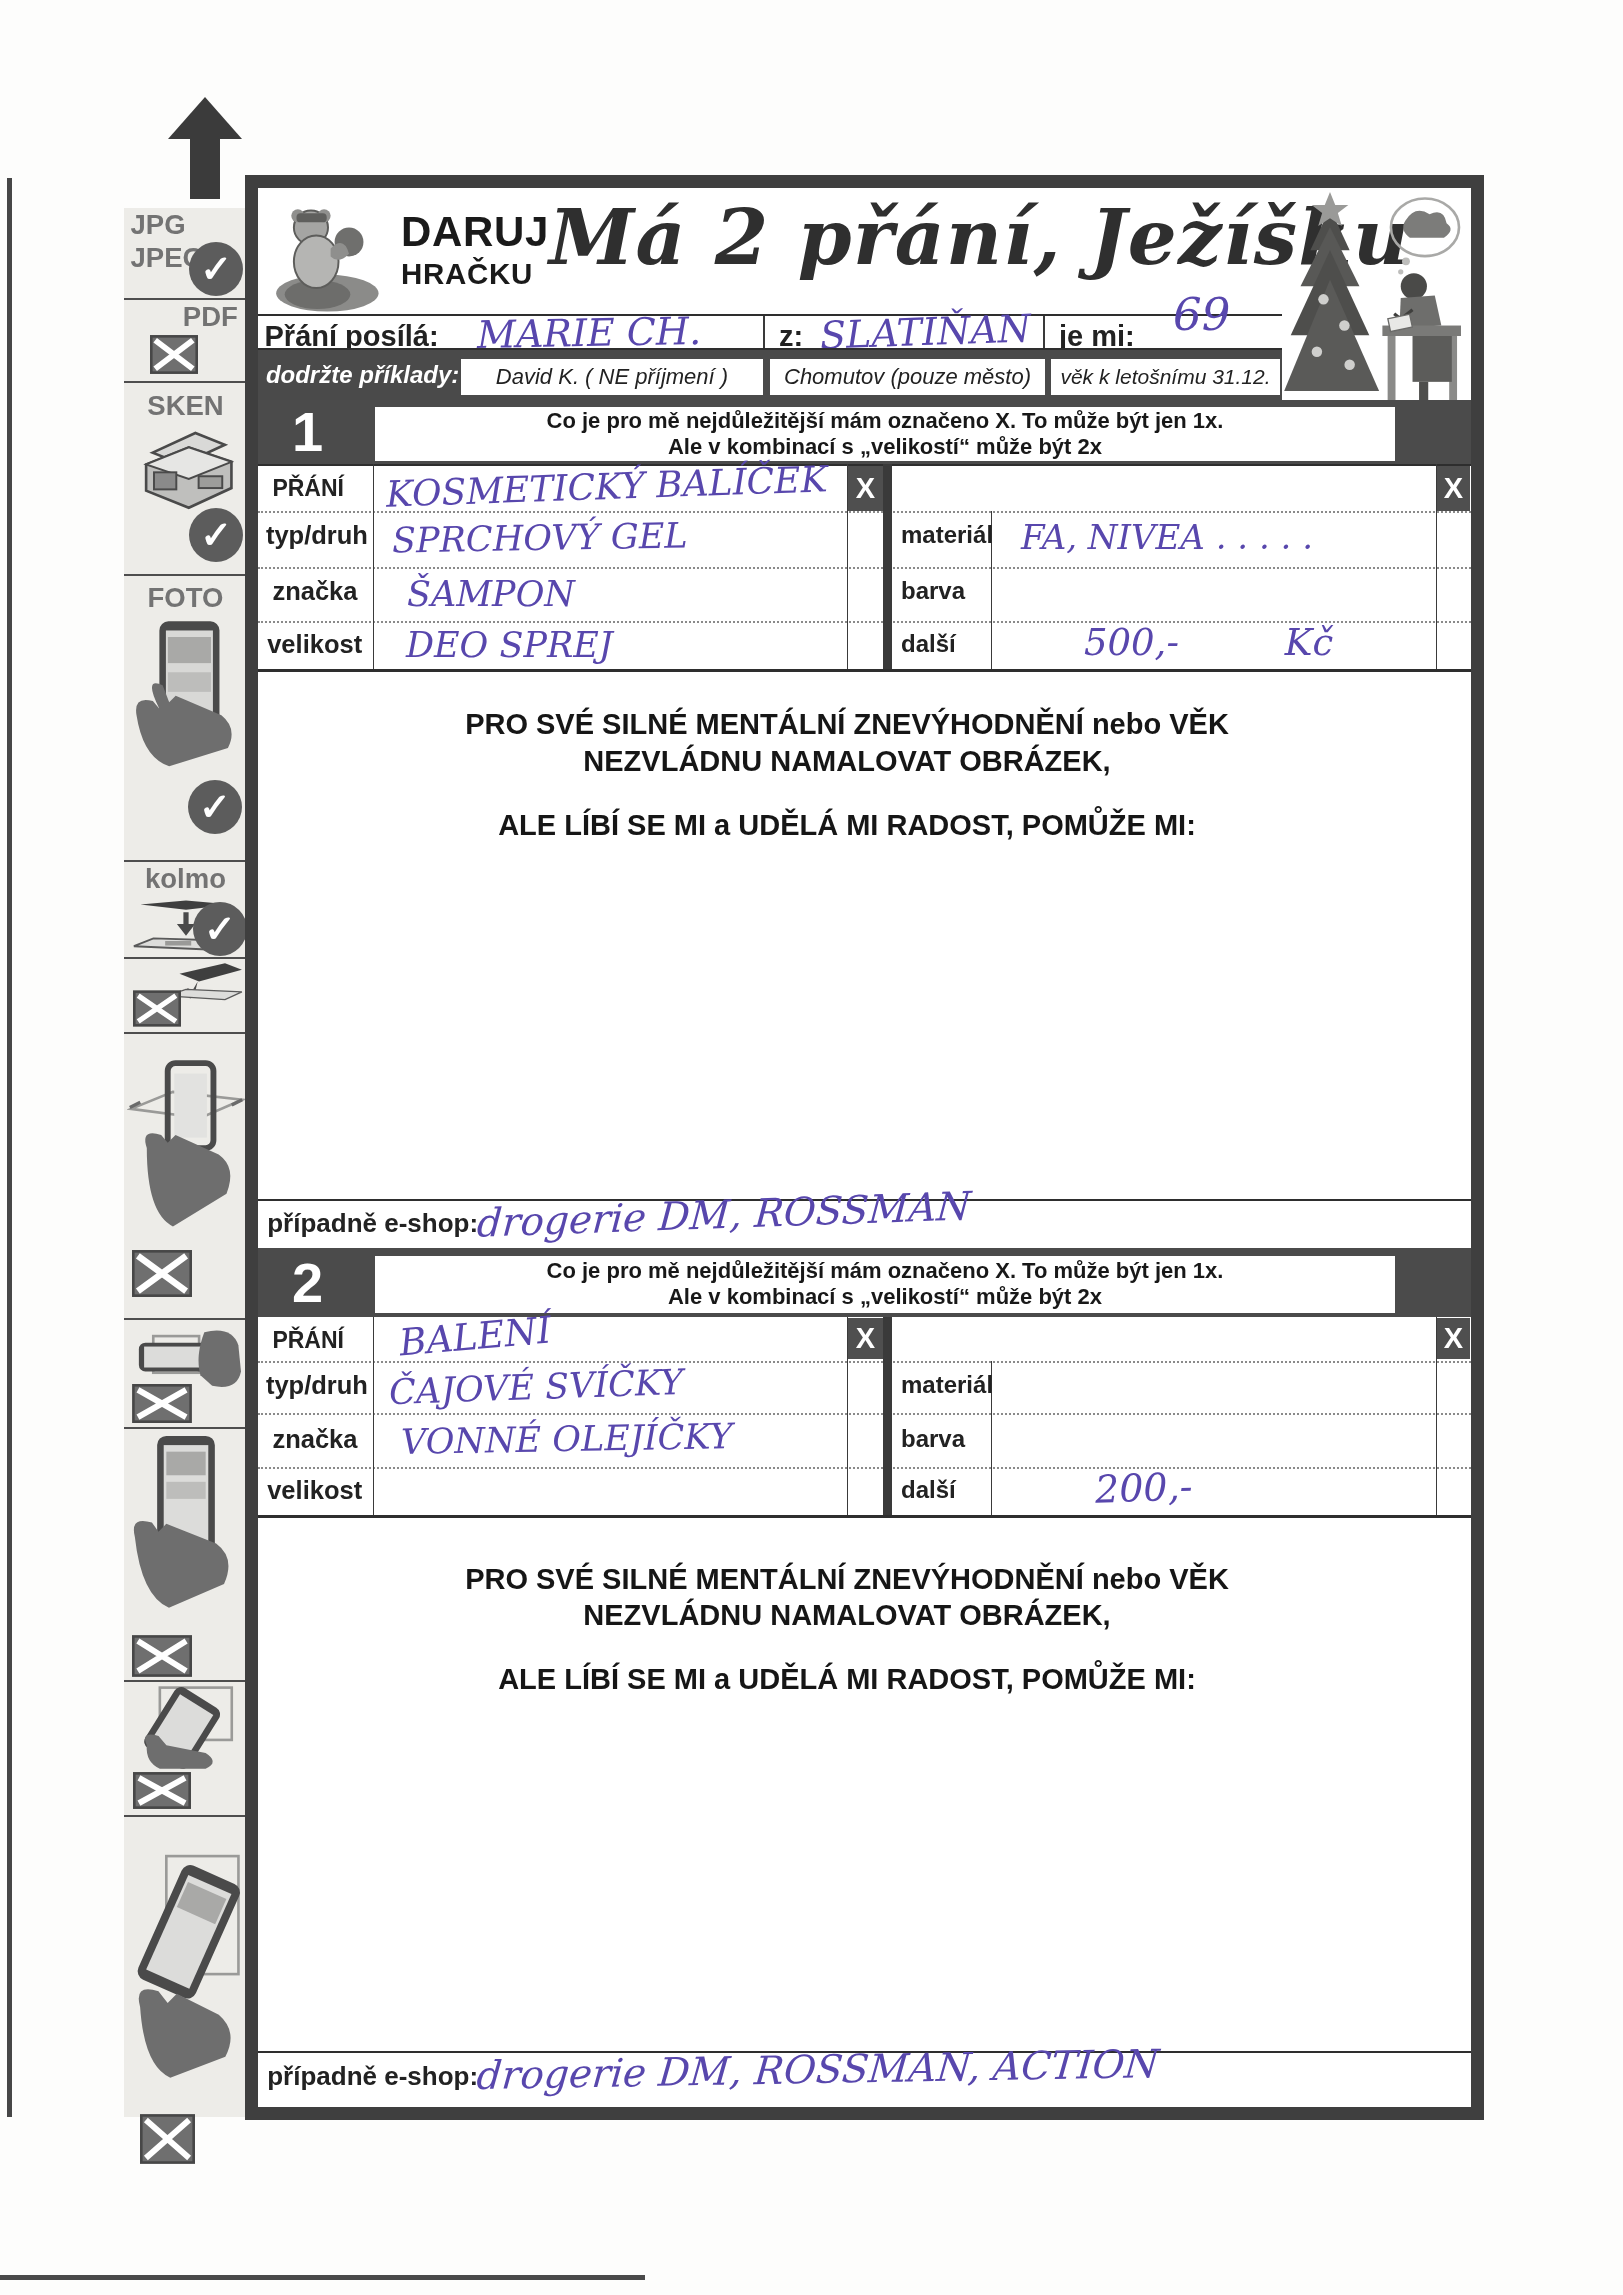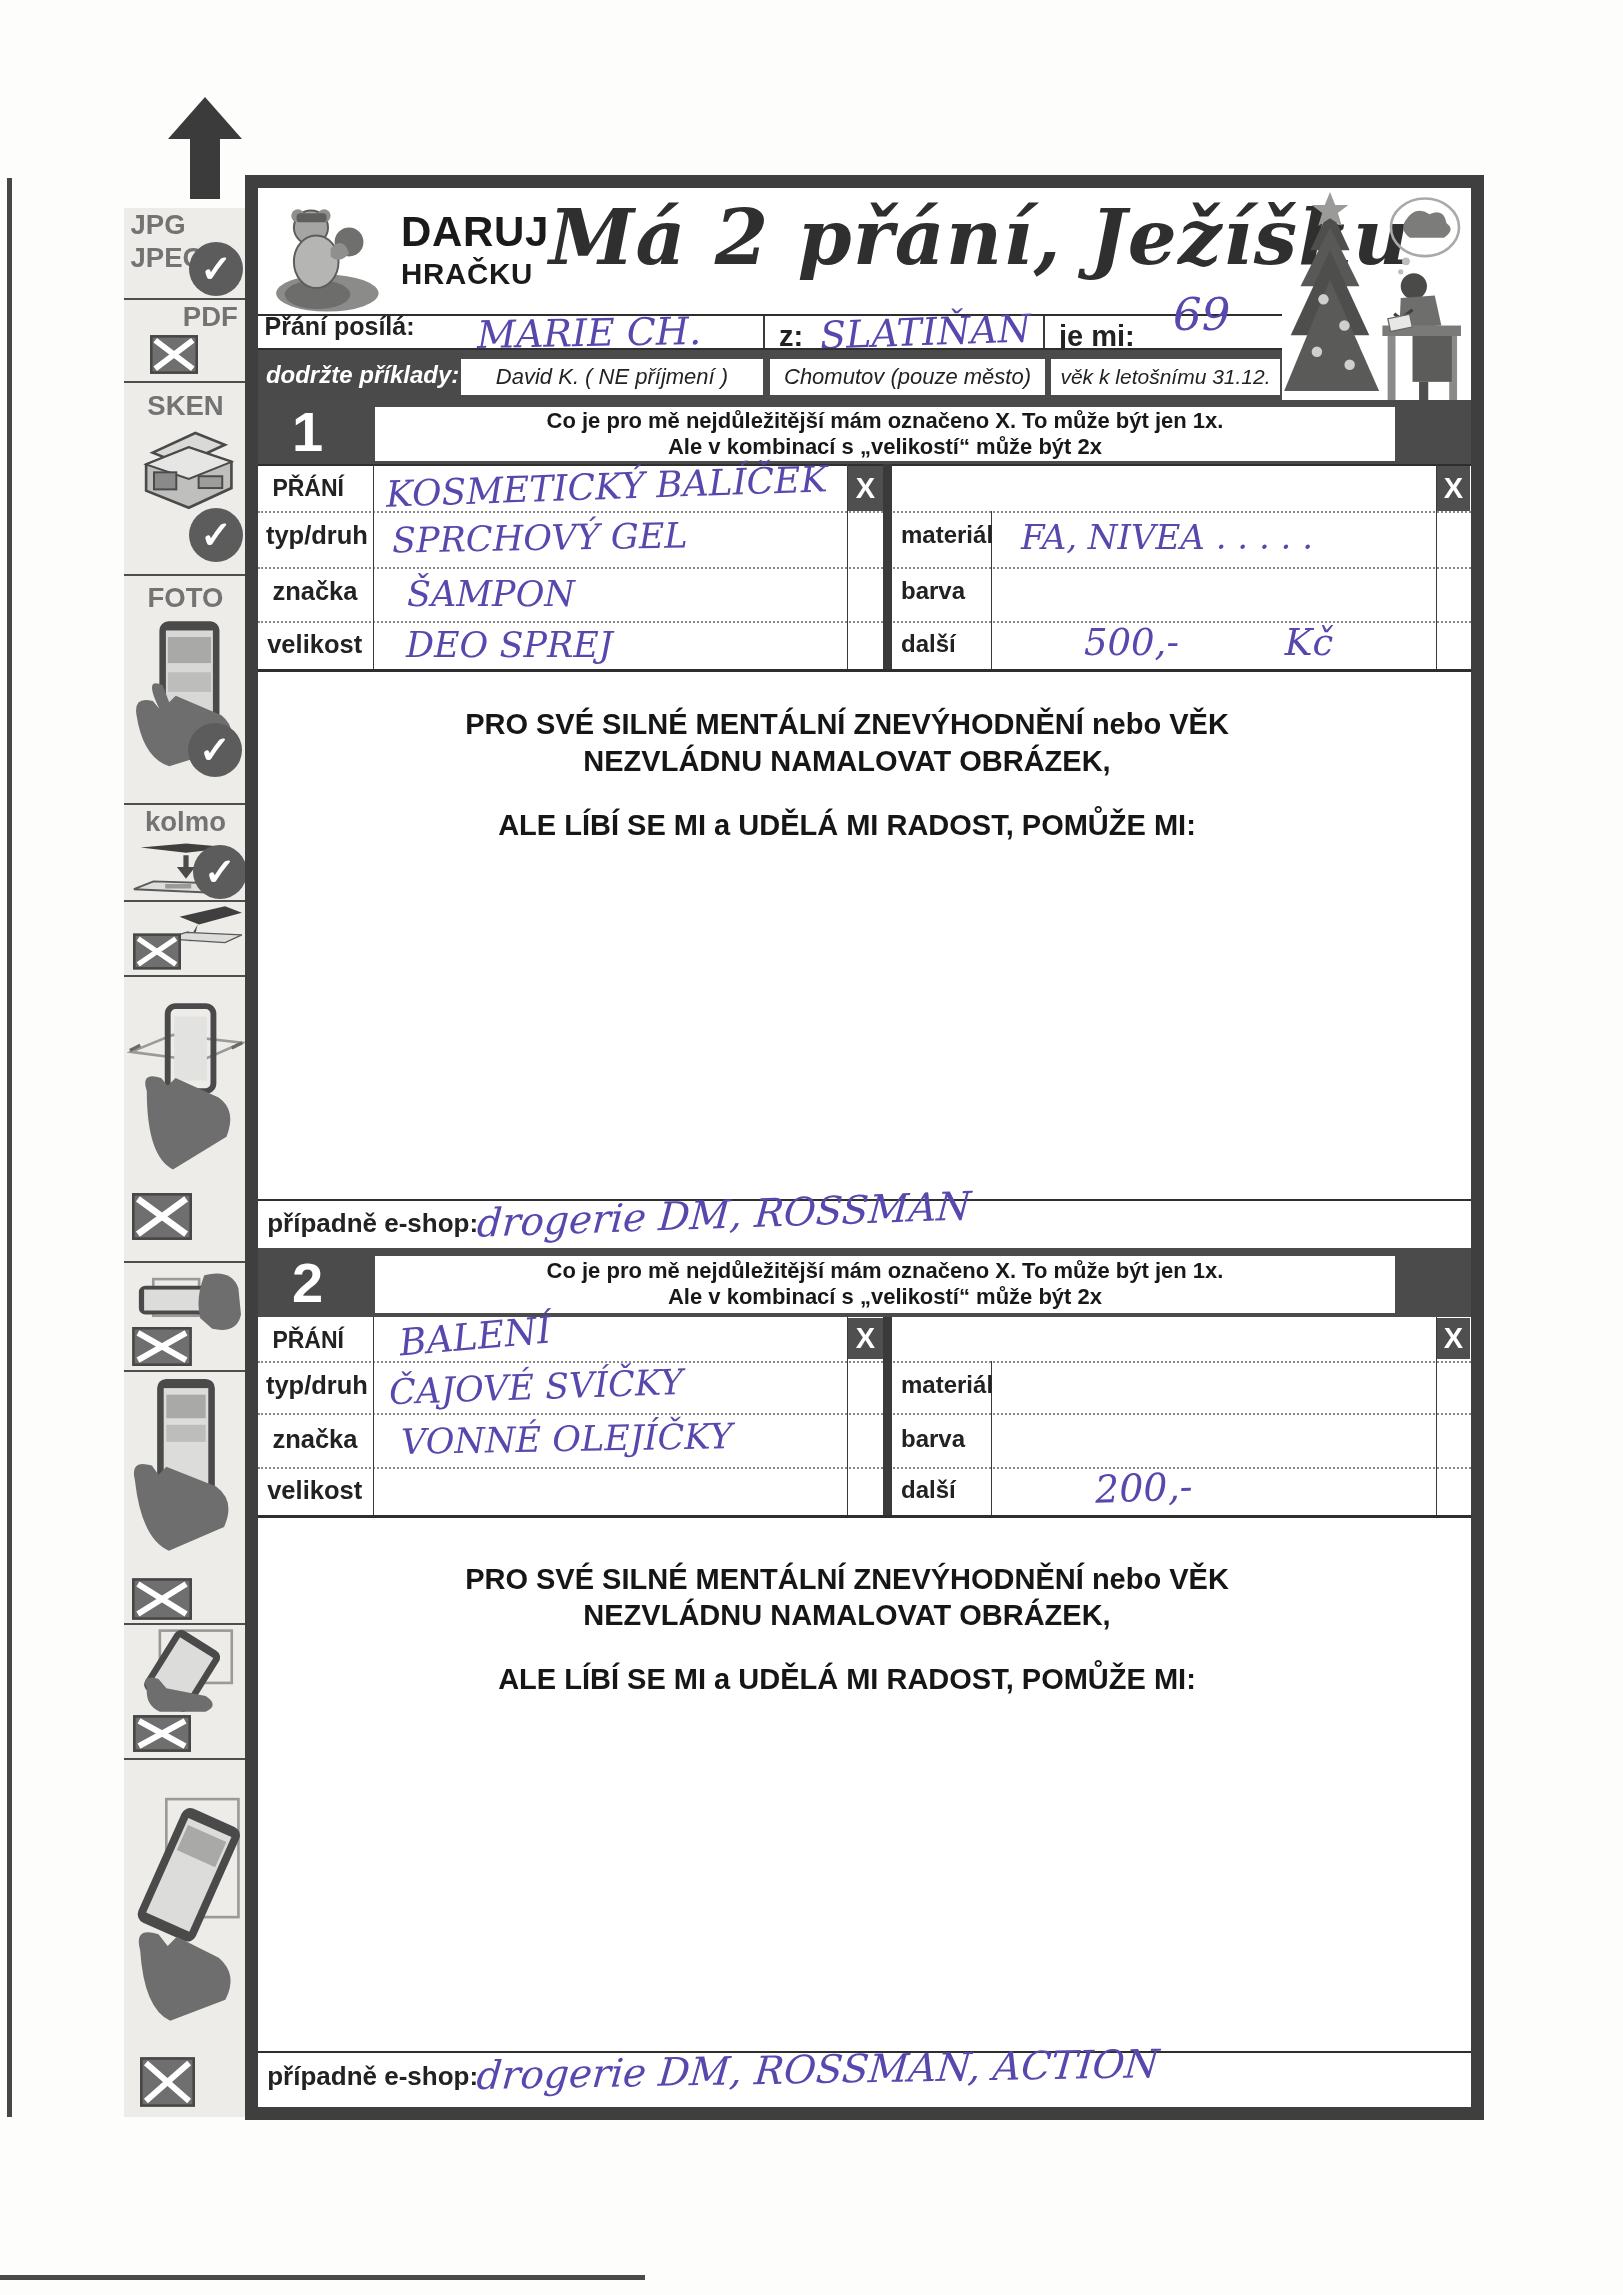--- a/index.html
+++ b/index.html
@@ -82,21 +82,21 @@
       <svg class="sbicon" width="105" height="92" viewBox="0 0 160 140">
         <polygon points="30,42 95,12 140,30 75,60" fill="#d9d9d7" stroke="#4a4a4a" stroke-width="4"></polygon>
         <polygon points="20,60 85,34 150,56 150,96 85,126 20,100" fill="#bfbfbd" stroke="#4a4a4a" stroke-width="4"></polygon>
         <polygon points="20,60 85,34 150,56 85,82" fill="#e6e6e4" stroke="#4a4a4a" stroke-width="3"></polygon>
         <rect x="32" y="72" width="34" height="26" fill="#8a8a8a" stroke="#4a4a4a" stroke-width="3"></rect>
         <rect x="100" y="78" width="36" height="18" fill="#9d9d9b" stroke="#4a4a4a" stroke-width="3"></rect>
       </svg>
       <span class="check" style="right:3.9px;bottom:11.8px">✓</span>
     </div>
 
-    <div class="sbi" style="height:229px">
+    <div class="sbi" style="height:286px">
       <div class="sblbl ctr" style="margin-top:5.2px">FOTO</div>
       <svg class="sbicon" width="111" height="151" viewBox="0 0 170 230">
         <rect x="45" y="6" width="92" height="160" rx="14" fill="#4a4a4a"></rect>
         <rect x="55" y="20" width="72" height="132" fill="#d8d8d6"></rect>
         <rect x="58" y="30" width="66" height="40" fill="#a9a9a7"></rect>
         <rect x="58" y="84" width="66" height="30" fill="#bdbdbb"></rect>
         <path d="M10 150 Q5 120 35 128 L45 140 Q20 90 50 104 L60 130 L70 120 L140 150 Q165 170 150 200 L60 228 Q20 215 10 150 Z" fill="#6e6e6e"></path>
       </svg>
       <span class="check" style="right:5.2px;bottom:26px">✓</span>
     </div>
@@ -246,21 +246,21 @@
       <rect x="158" y="226" width="12" height="120" fill="#8a8a88"></rect>
       <rect x="252" y="226" width="12" height="120" fill="#8a8a88"></rect>
       <rect x="196" y="226" width="60" height="70" fill="#5c5c5a"></rect>
       <rect x="206" y="296" width="14" height="50" fill="#4e4e4c"></rect>
       <path d="M196 186 L178 200 L168 192" stroke="#3f3f3d" stroke-width="5" fill="none"></path>
       <rect x="160" y="196" width="34" height="20" transform="rotate(-12 177 206)" fill="#e8e8e6" stroke="#6a6a68" stroke-width="2"></rect>
     </svg>
 
     <div class="hl" style="left:0;top:126px;width:1024px;height:2px"></div>
 
-    <div class="lbl" style="left:6.5px;top:124px;font-size:25px">Přání posílá:</div>
+    <div class="lbl" style="left:6.5px;top:132px;font-size:29px">Přání posílá:</div>
     <div class="hand" style="left:219px;top:123px;font-size:38px;transform:rotate(-1deg)">MARIE CH.</div>
     <div class="vl" style="left:505px;top:128px;width:2px;height:33px"></div>
     <div class="lbl" style="left:521px;top:132px;font-size:29px">z:</div>
     <div class="hand" style="left:562px;top:122px;font-size:38px;transform:rotate(-2deg)">SLATIŇAN</div>
     <div class="vl" style="left:785px;top:128px;width:2px;height:33px"></div>
     <div class="lbl" style="left:801px;top:132px;font-size:29px">je mi:</div>
     <div class="hand" style="left:915px;top:100px;font-size:45px">69</div>
     <div class="hl" style="left:0;top:160px;width:1024px;height:2px"></div>
 
     <div class="dark-strip" style="left:0;top:162px;width:1024px;height:52px"></div>

